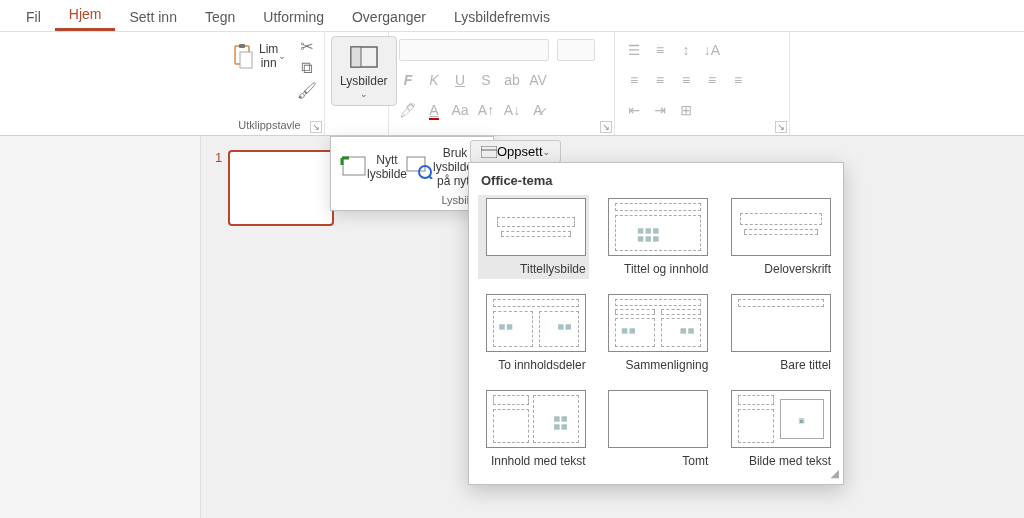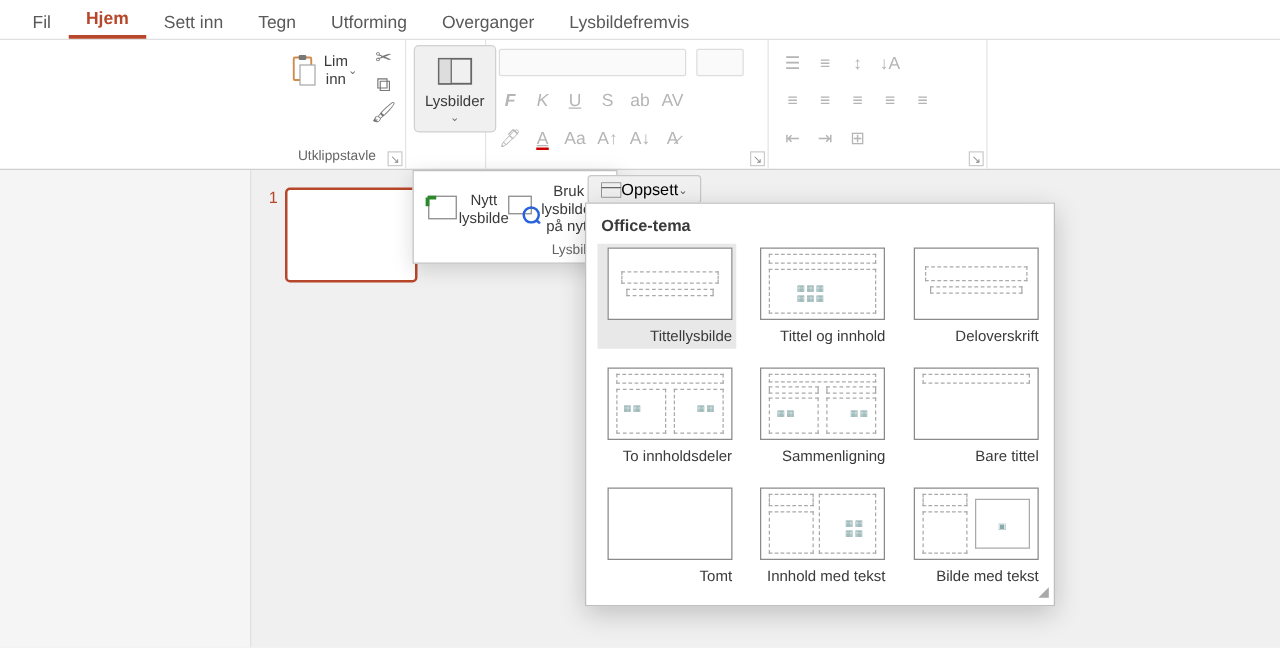--- a/index.html
+++ b/index.html
@@ -1,21 +1,21 @@
 <!DOCTYPE html>
 <html><head>
   <meta charset="utf-8">
   <style>
     * { margin: 0; padding: 0; box-sizing: border-box; font-family: "Segoe UI", sans-serif; }
     body { background: #f5f5f5; width: 1024px; height: 518px; overflow: hidden; position: relative; }
     
     
     .tabs { background: #fff; display: flex; padding: 0 12px; height: 32px; align-items: flex-end; border-bottom: 1px solid #e0e0e0; }
     .tab { padding: 6px 14px; font-size: 14px; color: #595959; cursor: pointer; }
-    .tab.active { color: #b7472a; font-weight: 700; border-bottom: 3px solid #b7472a; }
+    .tab.active { color: #b7472a; font-weight: 400; border-bottom: 3px solid #b7472a; }
     
     
     .ribbon { background: #fff; display: flex; height: 104px; border-bottom: 1px solid #d0d0d0; padding-left: 215px; }
     .group { display: flex; flex-direction: column; border-right: 1px solid #e5e5e5; padding: 4px 6px 2px; position: relative; }
     .group-content { display: flex; flex: 1; align-items: flex-start; gap: 3px; }
     .group-label { font-size: 11px; color: #666; text-align: center; padding: 2px 0; }
     .big-btn { display: flex; flex-direction: row; align-items: center; padding: 4px 6px; cursor: pointer; border-radius: 4px; }
     .big-btn .icon-box { width: 32px; height: 32px; display: flex; align-items: center; justify-content: center; }
     .big-btn .btn-label { font-size: 12px; color: #3a3a3a; text-align: center; line-height: 1.15; margin-top: 2px; }
     .slides-big { background: #f0f0f0; border: 1px solid #d0d0d0; border-radius: 4px; padding: 4px 8px 6px; display:flex; flex-direction:column; align-items:center; }
@@ -264,35 +264,35 @@
     </div>
 
     <div class="layout-cell">
       <div class="layout-preview">
         <div class="ph" style="left:6px;top:4px;right:6px;height:8px"></div>
       </div>
       <div class="layout-label">Bare tittel</div>
     </div>
 
     <div class="layout-cell">
-      <div class="layout-preview"></div>
-      <div class="layout-label">Tomt</div>
-    </div>
-
-    <div class="layout-cell">
       <div class="layout-preview">
         <div class="ph" style="left:6px;top:4px;width:36px;height:10px"></div>
         <div class="ph" style="left:6px;top:18px;width:36px;bottom:4px"></div>
         <div class="ph" style="right:6px;top:4px;width:46px;bottom:4px"></div>
         <div class="content-dots" style="right:16px;top:24px">▦▦<br>▦▦</div>
       </div>
       <div class="layout-label">Innhold med tekst</div>
     </div>
 
     <div class="layout-cell">
+      <div class="layout-preview"></div>
+      <div class="layout-label">Tomt</div>
+    </div>
+
+    <div class="layout-cell">
       <div class="layout-preview">
         <div class="ph" style="left:6px;top:4px;width:36px;height:10px"></div>
         <div class="ph" style="left:6px;top:18px;width:36px;bottom:4px"></div>
         <div class="ph" style="right:6px;top:8px;width:44px;bottom:8px;border-style:solid"></div>
         <div class="content-dots" style="right:24px;top:26px">▣</div>
       </div>
       <div class="layout-label">Bilde med tekst</div>
     </div>
 
   </div>

